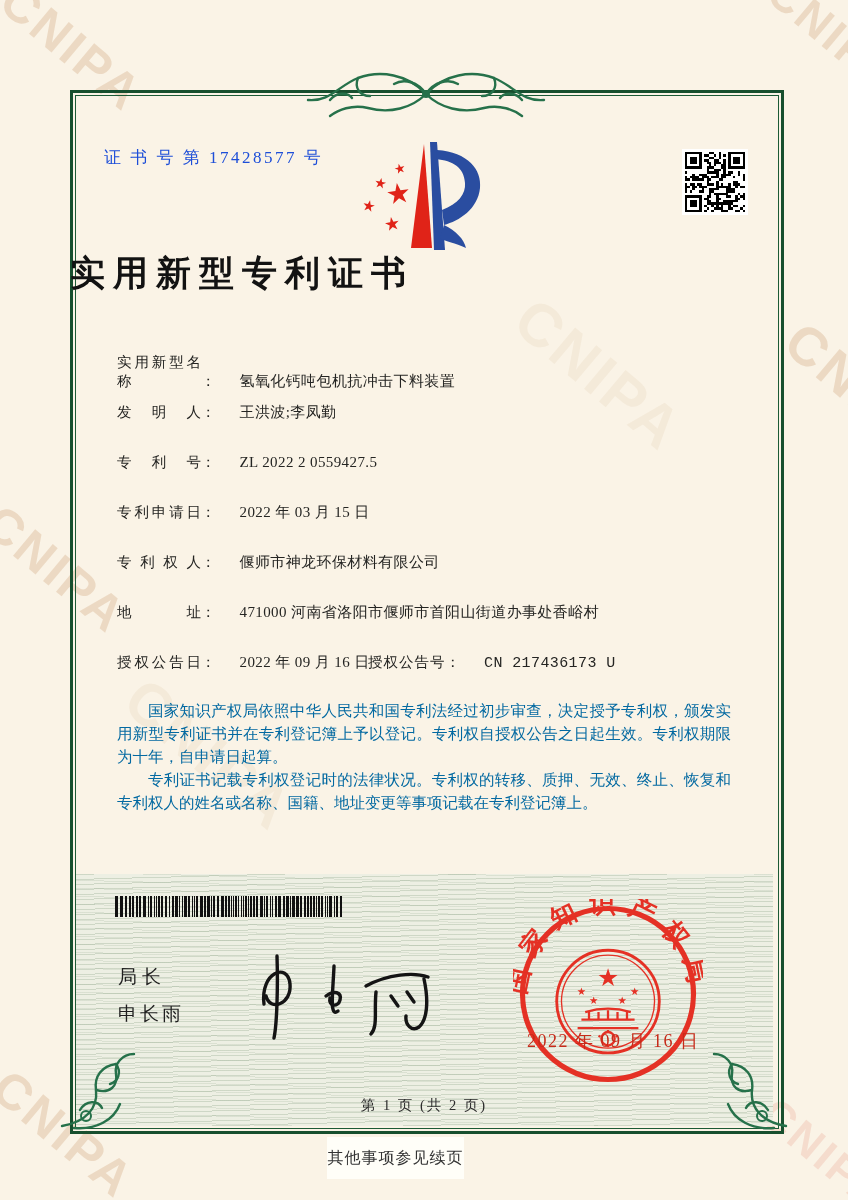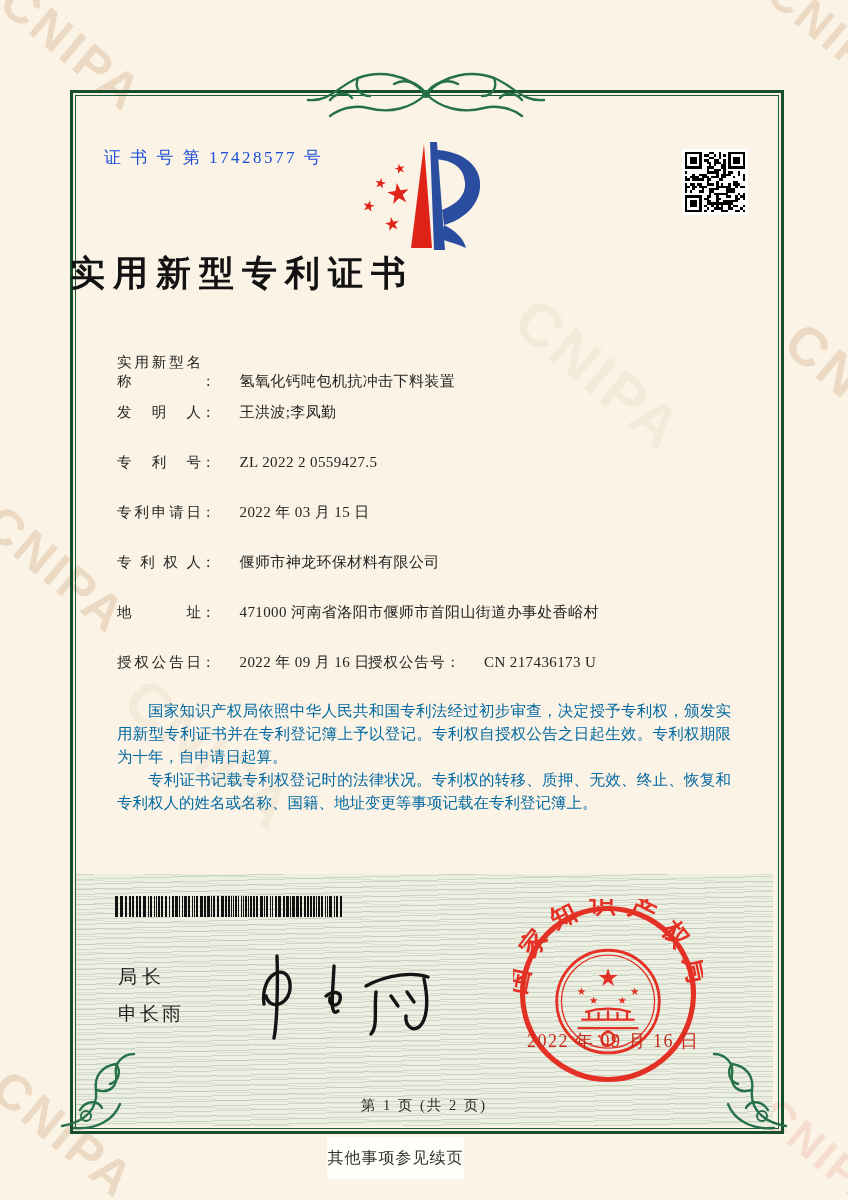--- a/index.html
+++ b/index.html
@@ -38,21 +38,21 @@
   .title{position:absolute;left:70px;top:250px;width:708px;
          font-size:35px;font-weight:bold;color:#121212;letter-spacing:8px;z-index:4;}
 
   
   .fields{position:absolute;left:117px;top:353px;width:616px;z-index:4;color:#242422;}
   .field-row{position:relative;height:50px;}
   .field-label{display:inline-block;width:84px;font-size:14.5px;
                text-align:justify;text-align-last:justify;}
   .colon{font-size:14.5px;}
   .field-value{font-size:15px;margin-left:24px;letter-spacing:.4px;}
-  .field-pair2{position:absolute;left:251px;top:0;}
+  .field-pair2{position:absolute;left:251px;top:0;font-family:Liberation Mono, monospace;}
   .field-pair2 .field-label2{font-size:14.5px;letter-spacing:1px;}
 
   
   .paras{position:absolute;left:117px;top:699px;width:614px;z-index:4;color:#0369a1;}
   .paras p{margin:0;font-size:15.5px;line-height:23px;text-align:justify;text-indent:2em;}
 
   
   .barcode{position:absolute;left:115px;top:896px;z-index:4;}
   .director-title{position:absolute;left:118px;top:964px;font-size:19px;letter-spacing:5px;
                   color:#1e1e1e;z-index:4;font-family:Liberation Mono, monospace;}

